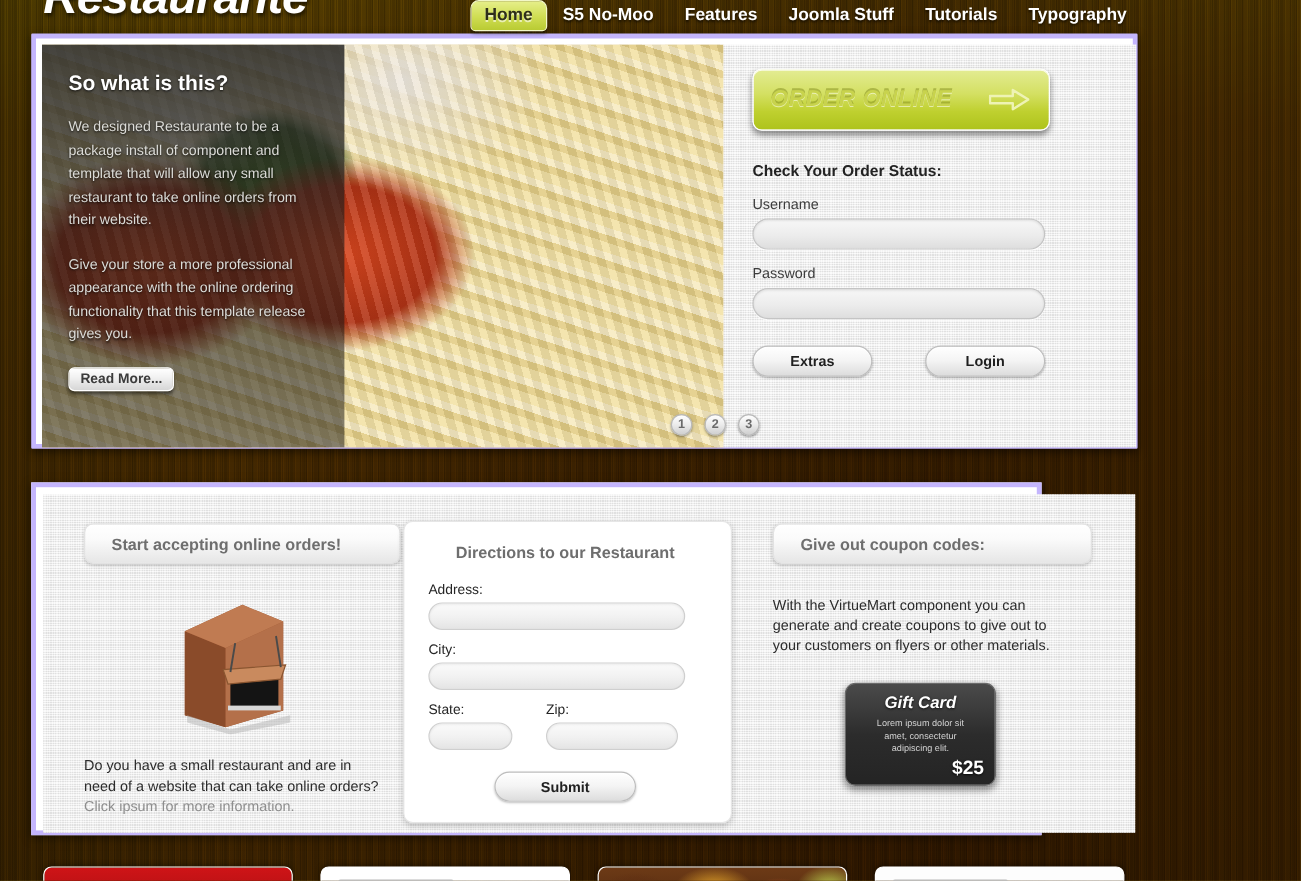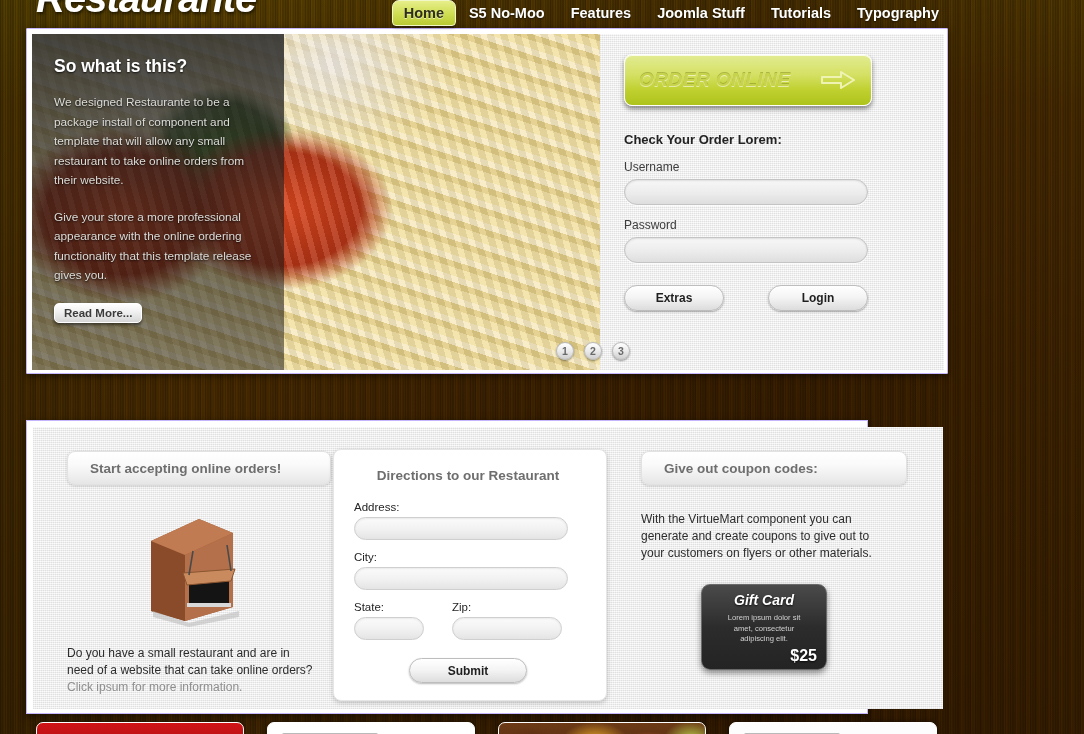--- a/index.html
+++ b/index.html
@@ -57,21 +57,21 @@
     border: 1px solid #f2f7c8;
     padding: 0 11px; line-height: 24px;
     text-shadow: 0 1px 0 rgba(255,255,255,0.6);
     box-shadow: 0 2px 3px rgba(0,0,0,0.35);
   }
 
   
   .panel {
     position: absolute;
     background: #ffffff;
-    border: 1px solid #c4b5fd;
+    border: 4px solid #c4b5fd;
     box-shadow: 0 2px 6px rgba(0,0,0,0.45);
   }
 
   
   #slider-panel {
     left: 26px; top: 28px; width: 922px; height: 346px;
     background: #ffffff; padding: 5px;
     border-radius: 1px;
     box-shadow: 0 2px 7px rgba(0,0,0,0.5);
     z-index: 20;
@@ -188,21 +188,20 @@
     box-shadow: 0 1px 2px rgba(0,0,0,0.3), inset 0 1px 0 #fff;
     cursor: pointer; font-family: "Liberation Sans", sans-serif;
   }
 
   
   #mid-panel {
     left: 26px; top: 402px; width: 842px; height: 294px;
     background: #ffffff; padding: 6px;
     box-shadow: 0 2px 7px rgba(0,0,0,0.5);
     z-index: 20;
-    margin-top: 18px;
   }
   #mid-inner {
     width: 910px; height: 282px;
     background: #efefef;
     background-image:
       repeating-linear-gradient(0deg, rgba(0,0,0,0.035) 0 1px, rgba(255,255,255,0.5) 1px 2px),
       repeating-linear-gradient(90deg, rgba(0,0,0,0.03) 0 1px, rgba(255,255,255,0.45) 1px 2px);
     display: flex; position: relative;
   }
   .col { position: relative; }
@@ -358,21 +357,21 @@
 
     <div id="slider-right">
 
       <div id="order-online">
         <span class="lbl">ORDER ONLINE</span>
         <svg id="order-arrow" viewBox="0 0 34 20">
           <path d="M1 7 H20 V2 L33 10 L20 18 V13 H1 Z" fill="none" stroke="#eef3b4" stroke-width="2" stroke-linejoin="round"></path>
         </svg>
       </div>
 
-      <div id="status-title">Check Your Order Lorem:</div>
+      <div id="status-title">Check Your Order Status:</div>
 
       <div class="fld-label">Username</div>
       <input class="txt-input" type="text" id="uname" placeholder="" style="">
 
       <div class="fld-label">Password</div>
       <input class="txt-input" type="password" id="pword" placeholder="" style="">
 
       <div id="auth-buttons">
         <button class="pillbtn">Extras</button>
         <button class="pillbtn">Login</button>

